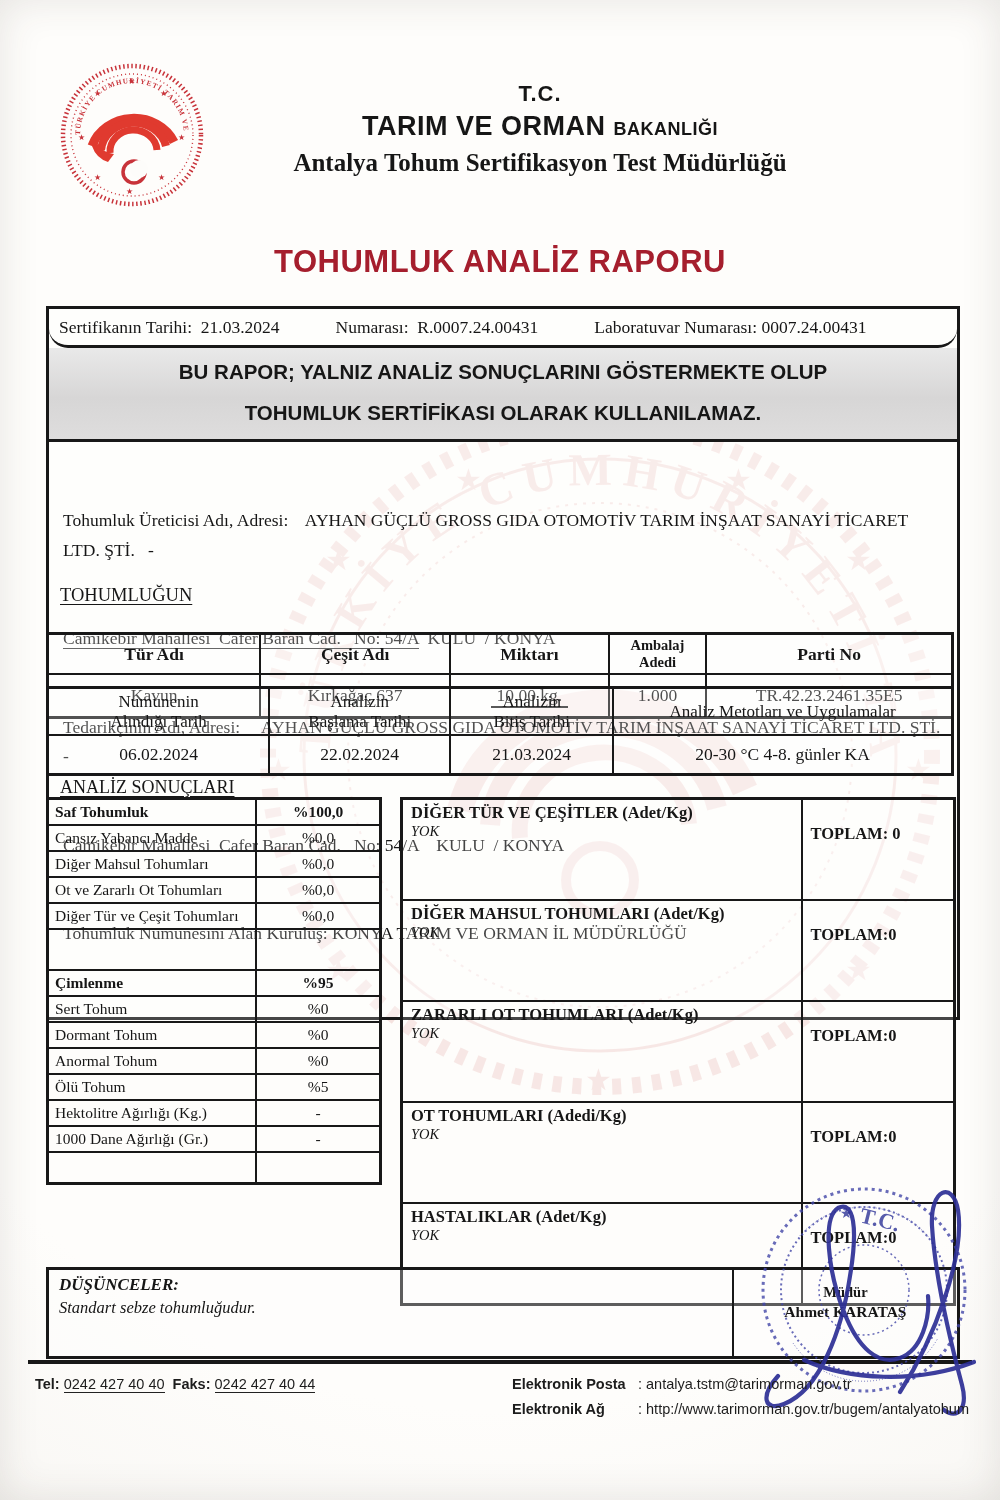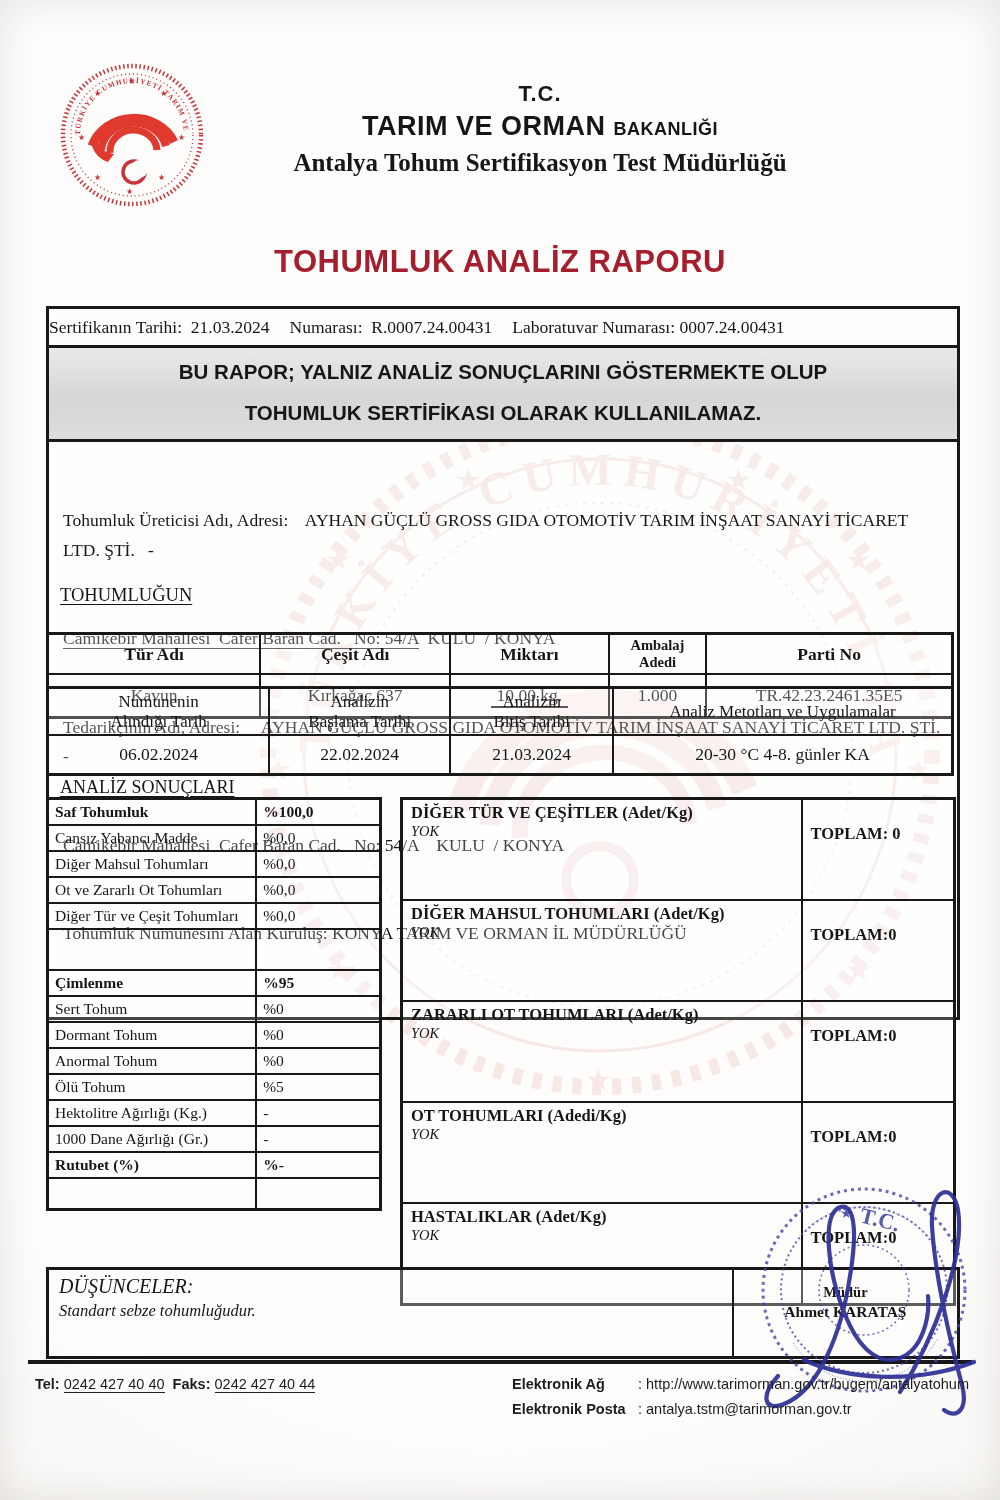--- a/index.html
+++ b/index.html
@@ -14,55 +14,55 @@
   .hdr{position:absolute;left:120px;right:40px;top:80px;text-align:center;line-height:1.25;}
   .hdr .tc{font-family:"Liberation Sans",sans-serif;font-weight:bold;font-size:22px;letter-spacing:1px;}
   .hdr .min{font-family:"Liberation Sans",sans-serif;font-weight:bold;font-size:27px;letter-spacing:.5px;margin-top:2px;}
   .hdr .min .small{font-size:18px;}
   .hdr .dir{font-family:"Liberation Serif",serif;font-weight:bold;font-size:25px;margin-top:4px;}
   .title{position:absolute;left:0;right:0;top:244px;text-align:center;
          font-family:"Liberation Sans",sans-serif;font-weight:bold;font-size:31px;
          color:var(--title_red,#a51e2d);letter-spacing:.5px;}
   
   .certbox{position:absolute;left:46px;top:306px;width:908px;border:3px solid #181818;background:rgba(255,255,255,.35);}
-  .certline{display:flex;gap:20px;padding:8px 0 7px;font-size:17.5px;border-bottom:3px solid #181818;white-space:pre-wrap;}
+  .certline{display:flex;gap:56px;padding:8px 10px 7px;font-size:17.5px;border-bottom:3px solid #181818;white-space:pre-wrap;border-radius:19px;}
   .notice{border-bottom:3px solid #181818;background:linear-gradient(180deg,#e9e9e9 0%,#d7d6d6 55%,#dedddd 100%);
           text-align:center;font-family:"Liberation Sans",sans-serif;font-weight:bold;font-size:20.5px;
           padding:12px 0 14px;}
   .notice .l2{margin-top:17px;}
   .producers{padding:5px 14px 9px;font-size:17.5px;line-height:29.5px;white-space:pre-wrap;}
   .u-part{border-bottom:1.5px solid #333;margin-top:16px;}
   
   .sechead{position:absolute;font-weight:normal;font-size:18.5px;text-decoration:underline;text-underline-offset:3px;}
   
   table{border-collapse:collapse;}
   .tbl{position:absolute;left:46px;width:908px;border:3px solid #181818;table-layout:fixed;background:rgba(255,255,255,.25);}
   .tbl th,.tbl td{border:2px solid #181818;text-align:center;font-size:17.5px;padding:2px 4px;}
   .tbl th{font-weight:bold;}
   .tbl .hdr2{white-space:pre-line;font-weight:normal;font-size:17px;line-height:1.15;padding:3px 2px;}
   .tbl .small-h{font-size:14.5px;}
   .val-u{font-weight:normal;border-bottom:2px solid #222;padding:0 6px 1px;}
   
   .antbl{position:absolute;left:46px;top:797px;width:336px;border:3px solid #181818;table-layout:fixed;background:rgba(255,255,255,.2);}
   .antbl td{border:2px solid #181818;font-size:15.5px;padding:1px 6px;height:22px;}
-  .antbl td.v{width:33%;}
+  .antbl td.v{width:33%;text-align:center;}
   .antbl tr.b td{font-weight:bold;}
   .antbl tr.gap td{height:37px;}
   .antbl tr.gap2 td{height:27px;}
   
   .cnttbl{position:absolute;left:400px;top:797px;width:556px;border:3px solid #181818;table-layout:fixed;background:rgba(255,255,255,.2);}
   .cnttbl td{border:2px solid #181818;vertical-align:top;height:72px;padding:3px 8px;}
   .cnttbl td.t{width:69%;text-align:left;}
   .cnttbl .ct{font-weight:bold;font-size:16.5px;}
   .cnttbl .cv{font-style:italic;font-size:14.5px;}
   .cnttbl td.tot{font-weight:bold;font-size:16.5px;padding-top:24px;}
   
   .dusbox{position:absolute;left:46px;top:1267px;width:908px;height:86px;border:3px solid #181818;display:flex;background:rgba(255,255,255,.3);}
   .dus-l{flex:0 0 73%;border-right:2px solid #181818;padding:5px 10px;font-style:italic;}
-  .dus-l .dh{font-weight:normal;font-size:20px;}
+  .dus-l .dh{font-weight:bold;font-size:17px;}
   .dus-l .dt{font-size:16.5px;margin-top:3px;}
   .dus-r{flex:1;text-align:center;padding-top:14px;font-weight:bold;}
   .dus-r .mt{font-size:14.5px;}
   .dus-r .mn{font-size:15.5px;margin-top:2px;}
   .botline{position:absolute;left:28px;top:1360px;width:944px;height:4px;background:#181818;}
   
   .footer{position:absolute;top:1372px;left:0;width:1000px;font-family:"Liberation Sans",sans-serif;font-size:14.5px;line-height:25px;color:#1d1d1d;}
   .f-l{position:absolute;left:35px;width:470px;}
   .f-r{position:absolute;left:512px;width:470px;}
   .footer b{font-weight:bold;}
@@ -266,24 +266,20 @@
           <td class="v">%5</td>
         </tr>
     <tr>
           <td>Hektolitre Ağırlığı (Kg.)</td>
           <td class="v">-</td>
         </tr>
     <tr>
           <td>1000 Dane Ağırlığı (Gr.)</td>
           <td class="v">-</td>
         </tr>
-    <tr class="b">
-          <td>Rutubet (%)</td>
-          <td class="v">%-</td>
-        </tr>
     <tr class="gap2">
           <td></td>
           <td class="v"></td>
         </tr>
   </tbody>
     </table>
 
   <table class="cnttbl">
     <tbody>
         <tr>
@@ -351,18 +347,18 @@
       <path d="M152,214 C187,160 217,78 210,32 C205,3 182,10 184,48 C187,97 202,162 214,207 C220,230 210,242 196,232"></path>
       <path d="M56,182 C100,202 168,206 226,184"></path>
     </g>
   </svg>
 
   <div class="footer">
     <div class="f-l">
       <div><b>Tel:</b> <span class="tel-u">0242 427 40 40</span>&nbsp; <b>Faks:</b> <span class="tel-u">0242 427 40 44</span></div>
     </div>
     <div class="f-r">
+      <div><span class="lbl">Elektronik Posta</span><span>: antalya.tstm@tarimorman.gov.tr</span></div>
       <div><span class="lbl">Elektronik Ağ</span><span>: http://www.tarimorman.gov.tr/bugem/antalyatohum</span></div>
-      <div><span class="lbl">Elektronik Posta</span><span>: antalya.tstm@tarimorman.gov.tr</span></div>
     </div>
   </div>
 
 </div>
 
 </body></html>

